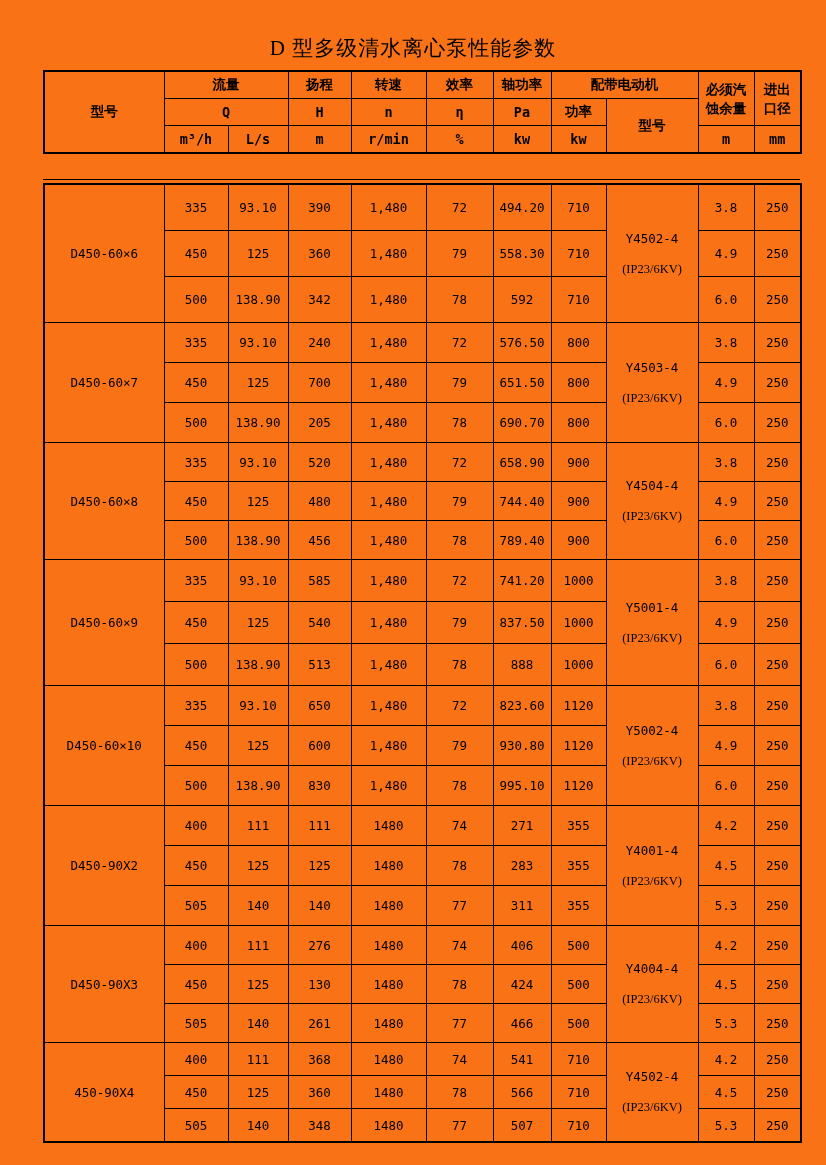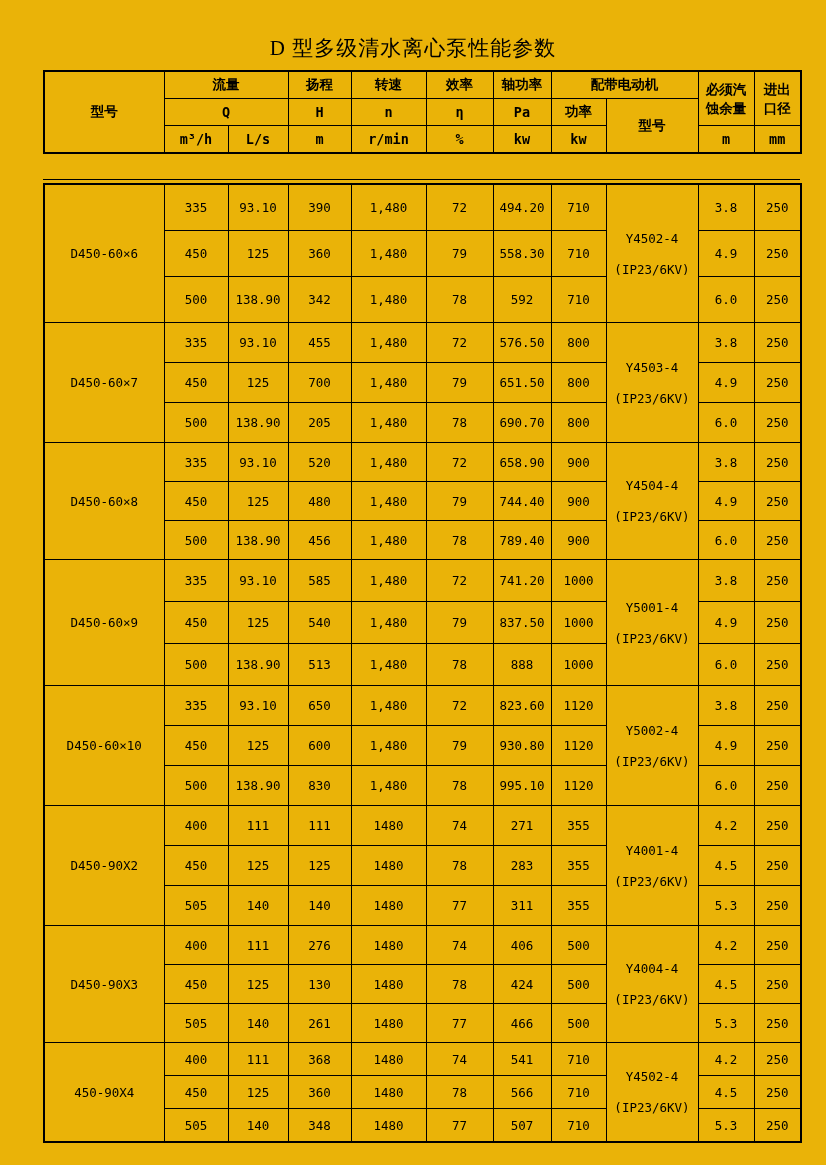--- a/index.html
+++ b/index.html
@@ -1,20 +1,20 @@
 <!DOCTYPE html>
 <html><head>
 <meta charset="utf-8">
 <style>
   html, body { margin: 0; padding: 0; background: #ffffff; }
   .page {
     position: relative;
     width: 826px;
     height: 1165px;
-    background: #eab308;
+    background: #f97316;
     color: #000000;
     font-family: "DejaVu Sans Mono", "Liberation Mono", monospace;
     overflow: hidden;
   }
   .doc-title {
     position: absolute;
     top: 34px;
     left: 0;
     width: 100%;
     text-align: center;
@@ -68,21 +68,21 @@
     overflow: hidden;
   }
   tr.g0 td { height: 45px; }
   tr.g1 td { height: 39px; }
   tr.g2 td { height: 38px; }
   tr.g3 td { height: 41px; }
   tr.g4 td { height: 39px; }
   tr.g5 td { height: 39px; }
   tr.g6 td { height: 38px; }
   tr.g7 td { height: 32px; }
-  .motor-line + .motor-line { margin-top: 16px; }
+  .motor-line + .motor-line { margin-top: 16px; font-family: Liberation Serif, serif; }
 </style>
 </head>
 <body>
 
 <div class="page">
 
   <div class="doc-title">D 型多级清水离心泵性能参数</div>
 
   <table class="hdr-table">
     <colgroup>
@@ -187,21 +187,21 @@
           <td>78</td>
           <td>592</td>
           <td>710</td>
           <td>6.0</td>
           <td>250</td>
         </tr>
         <tr class="g1">
           <td rowspan="3">D450-60×7</td>
           <td>335</td>
           <td>93.10</td>
-          <td>455</td>
+          <td>240</td>
           <td>1,480</td>
           <td>72</td>
           <td>576.50</td>
           <td>800</td>
           <td rowspan="3" class="motor-cell">
             <div class="motor-line">Y4503-4</div>
             <div class="motor-line">(IP23/6KV)</div>
           </td>
           <td>3.8</td>
           <td>250</td>

